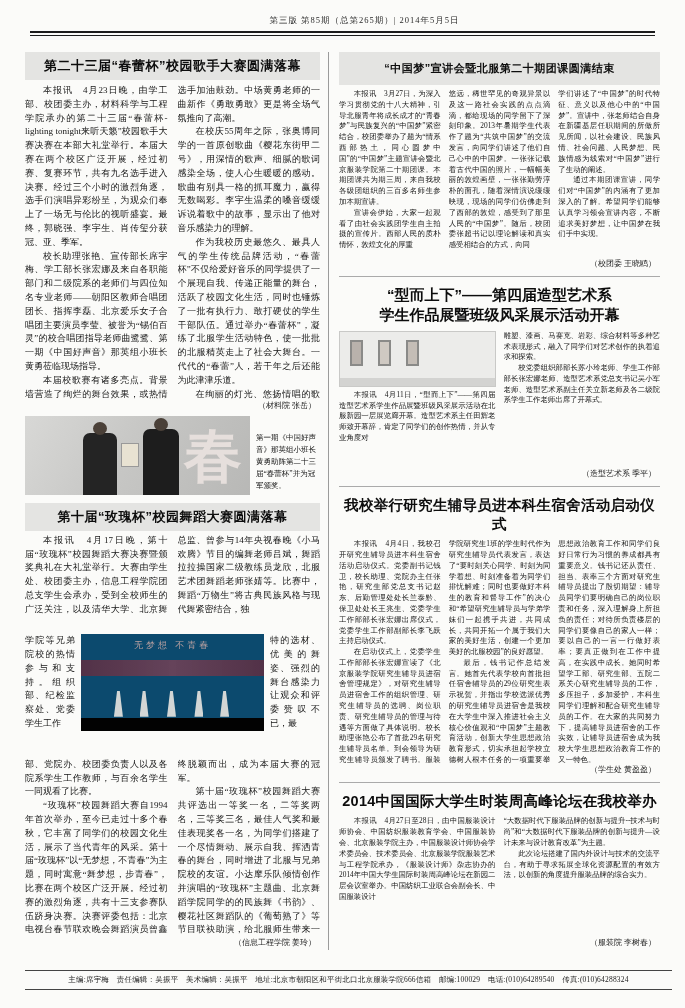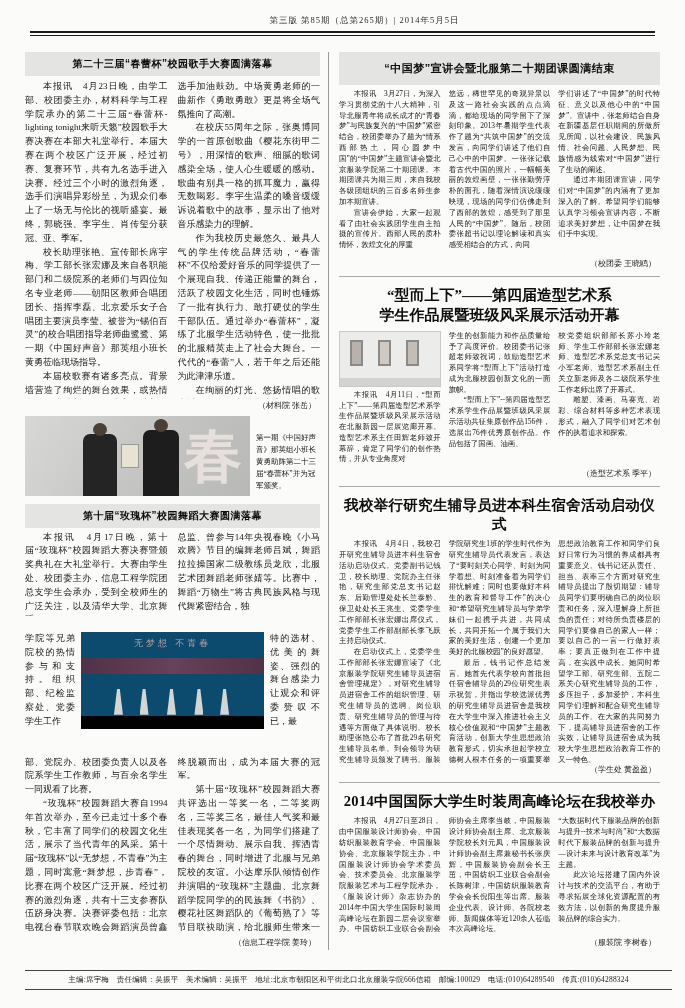--- a/index.html
+++ b/index.html
@@ -17,25 +17,25 @@
   .main { position:absolute; top:52px; left:25px; right:25px; bottom:58px; display:flex; }
   .col-left  { width:303px; padding-right:8px; display:flex; flex-direction:column; }
   .vdiv { width:1px; background:#9b9b9b; }
   .col-right { flex:1; padding-left:10px; display:flex; flex-direction:column; }
 
   
   .title-bar {
     background:#e4e4e2; text-align:center; font-weight:bold;
     font-family:"Liberation Sans","DejaVu Sans",sans-serif; color:#0d0d0d;
   }
-  .title-a { font-size:10px; padding:5px 12px; letter-spacing:0.5px; }
+  .title-a { font-size:13px; padding:5px 12px; letter-spacing:0.5px; }
   .title-c { font-size:11px; padding:9px 0; letter-spacing:0.5px; }
   .plain-title {
     text-align:center; font-weight:bold; color:#0d0d0d;
-    font-family:Liberation Serif, serif;
+    font-family:Liberation Sans, sans-serif;
   }
   .title-d { font-size:15px; line-height:1.35; padding:3px 0 2px 0; }
   .title-ef { font-size:14.5px; padding:4px 0 3px 0; letter-spacing:0.3px; }
 
   
   .body { display:flex; overflow:hidden; text-align:justify; }
   .body .bcol { flex:1; overflow:hidden; }
   .body-left  { font-size:9px;  line-height:13.8px;justify-content:flex-end; }
   .body-left .bcol + .bcol { margin-left:10px; }
   .body-right { font-size:7.4px; line-height:10.8px; }
@@ -196,26 +196,22 @@
             <div class="frame fr1"></div>
             <div class="frame fr2"></div>
             <div class="frame fr3"></div>
             <div class="floor"></div>
           </div>
           <div>
               <p>本报讯　4月11日，“型而上下”——第四届造型艺术系学生作品展暨班级风采展示活动在北服新园一层展览廊开幕。造型艺术系主任田辉老师致开幕辞，肯定了同学们的创作热情，并从专业角度对</p>
             </div>
         </div>
         <div class="bcol cont">
-            <p>学生的创新能力和作品质量给予了高度评价。校团委书记张超老师致祝词，鼓励造型艺术系同学将“型而上下”活动打造成为北服校园创新文化的一面旗帜。</p>
-            <p>“型而上下”--第四届造型艺术系学生作品展暨班级风采展示活动共征集原创作品156件，选展出76件优秀原创作品。作品包括了国画、油画、</p>
-          </div>
-        <div class="bcol cont">
+            <p>雕塑、漆画、马赛克、岩彩、综合材料等多种艺术表现形式，融入了同学们对艺术创作的执着追求和探索。</p>
             <p>校党委组织部部长苏小玲老师、学生工作部部长张宏娜老师、造型艺术系党总支书记吴小军老师、造型艺术系副主任关立新老师及各二级院系学生工作老师出席了开幕式。</p>
-            <p>雕塑、漆画、马赛克、岩彩、综合材料等多种艺术表现形式，融入了同学们对艺术创作的执着追求和探索。</p>
           </div>
       </div>
       <div class="byline-row">（造型艺术系 季平）</div>
 
       <div class="art-rule"></div>
 
       <div class="plain-title title-ef">我校举行研究生辅导员进本科生宿舍活动启动仪式</div>
       <div class="body body-right mt2" style="height:240px;">
         <div class="bcol">
             <p>本报讯　4月4日，我校召开研究生辅导员进本科生宿舍活动启动仪式。党委副书记钱卫，校长助理、党院办主任张艳，研究生部党总支书记赵东、后勤管理处处长兰泰黔、保卫处处长王兆生、党委学生工作部部长张宏娜出席仪式，党委学生工作部副部长李飞跃主持启动仪式。</p>
@@ -230,23 +226,20 @@
           </div>
       </div>
       <div class="byline-row">（学生处 黄盈盈）</div>
 
       <div class="art-rule"></div>
 
       <div class="plain-title title-ef">2014中国国际大学生时装周高峰论坛在我校举办</div>
       <div class="body body-right mt2" style="height:128px;">
         <div class="bcol">
             <p>本报讯　4月27日至28日，由中国服装设计师协会、中国纺织服装教育学会、中国服装协会、北京服装学院主办，中国服装设计师协会学术委员会、技术委员会、北京服装学院服装艺术与工程学院承办，《服装设计师》杂志协办的2014年中国大学生国际时装周高峰论坛在新园二层会议室举办。中国纺织工业联合会副会长、中国服装设计</p>
-          </div>
-        <div class="bcol cont">
-            <p>师协会主席李当岐，中国服装设计师协会副主席、北京服装学院校长刘元凤，中国服装设计师协会副主席兼秘书长张庆辉，中国服装协会副会长王茁，中国纺织工业联合会副会长陈树津，中国纺织服装教育学会会长倪阳生等出席。服装企业代表、设计师、各院校老师、新闻媒体等近120余人莅临本次高峰论坛。</p>
           </div>
         <div class="bcol cont">
             <p>“大数据时代下服装品牌的创新与提升--技术与时尚”和“大数据时代下服装品牌的创新与提升—设计未来与设计教育改革”为主题。</p>
             <p>此次论坛搭建了国内外设计与技术的交流平台，有助于寻求拓展全球化资源配置的有效方法，以创新的角度提升服装品牌的综合实力。</p>
           </div>
       </div>
       <div class="byline-row">（服装院 李树春）</div>
 
     </div>
   </div>

